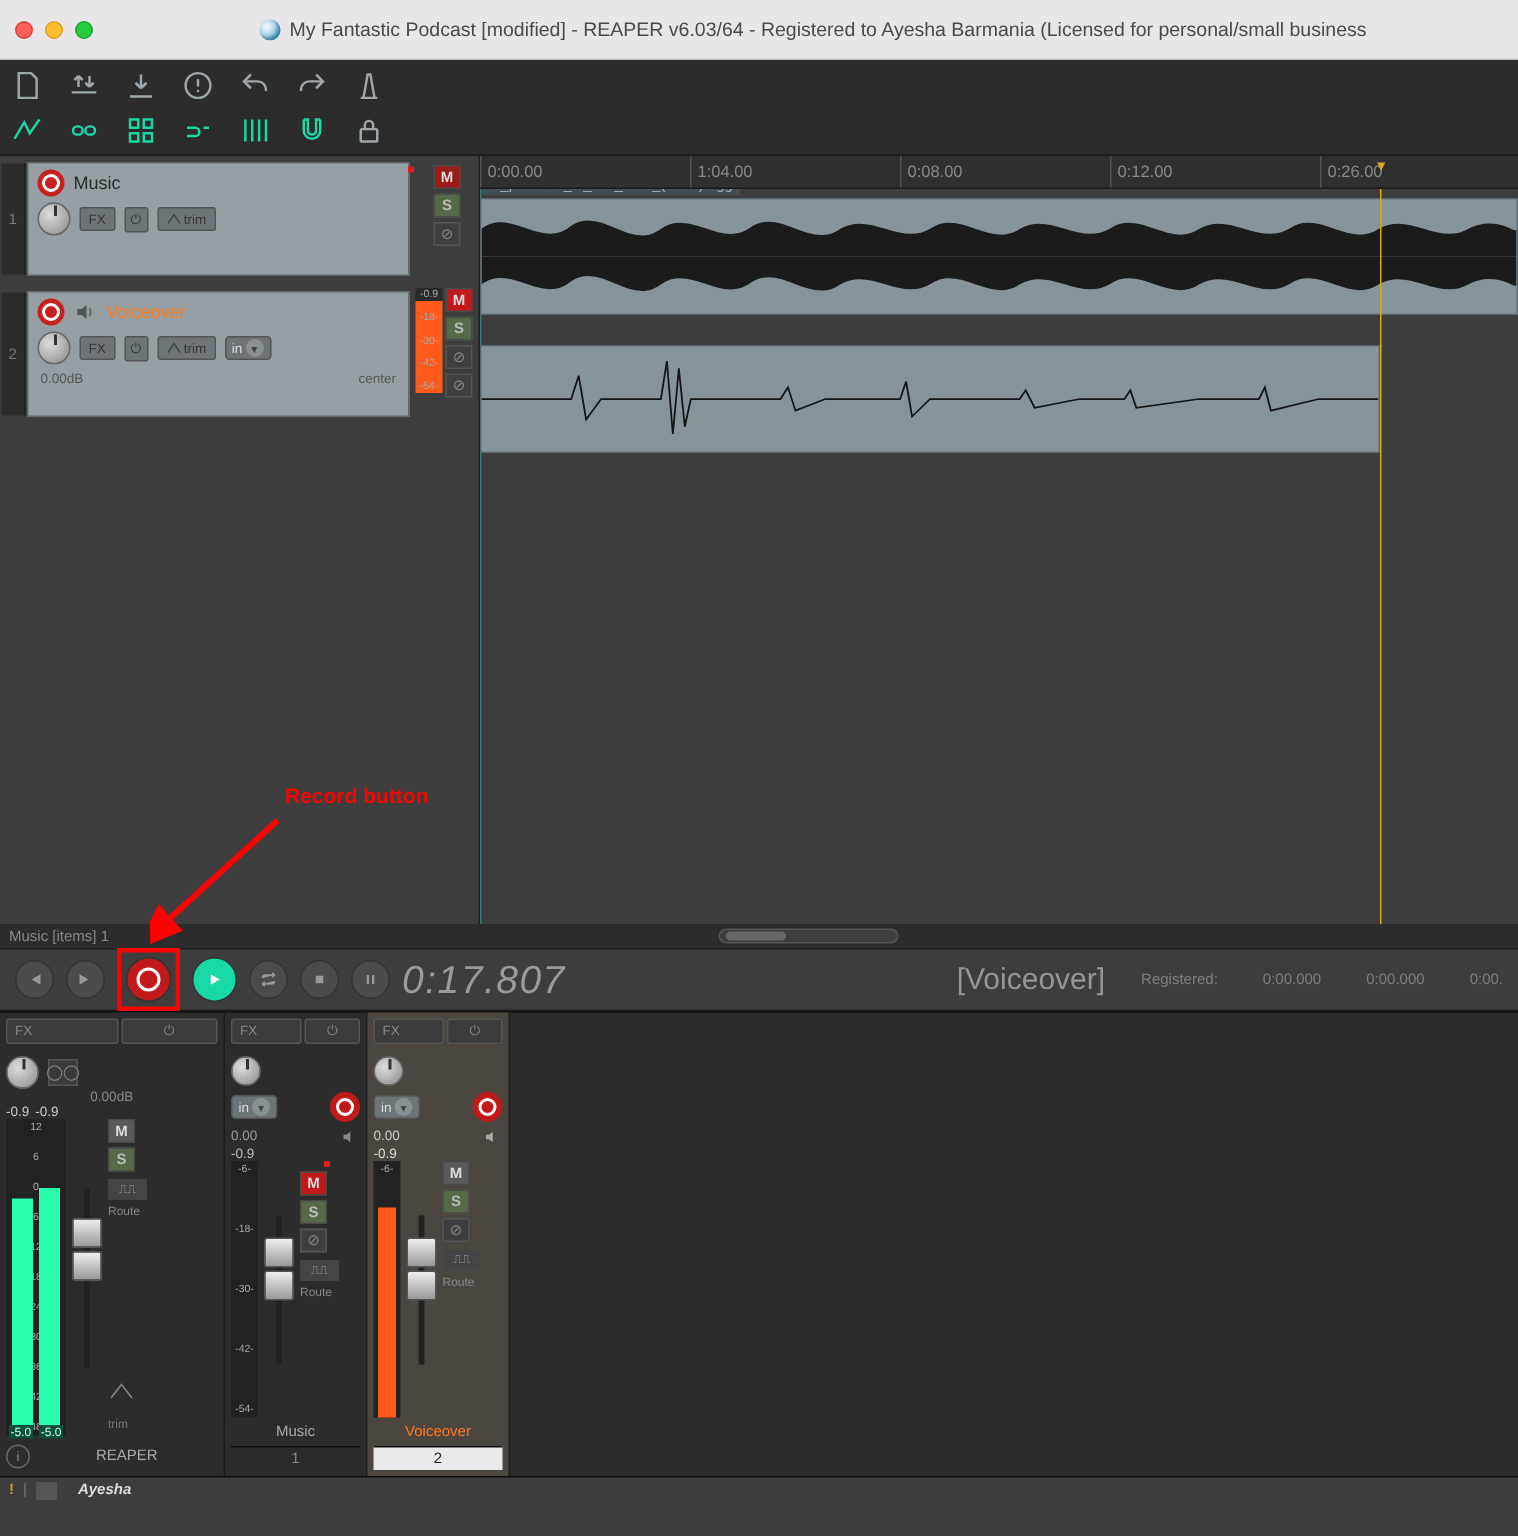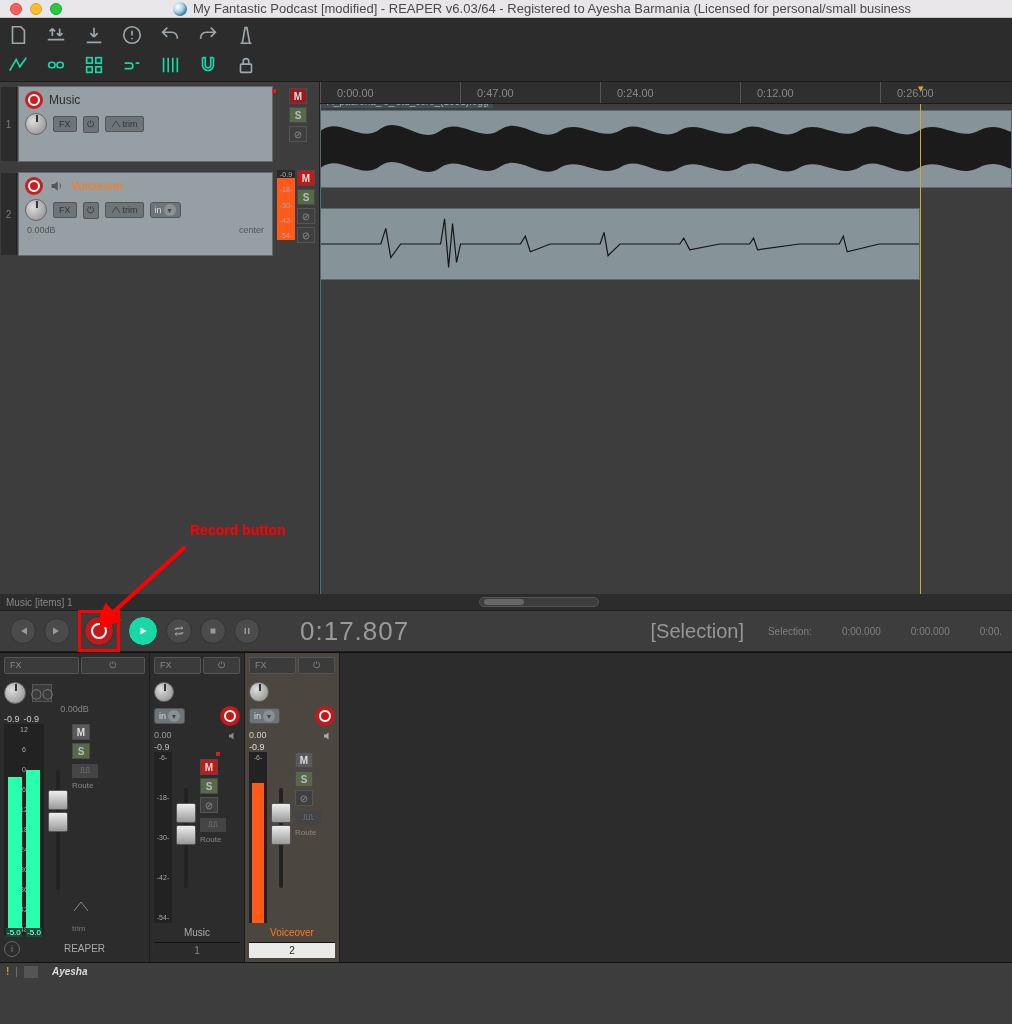--- a/index.html
+++ b/index.html
@@ -16,42 +16,42 @@
     --green-dark:#15b98e;
     --meter-green:#2affb0;
     --meter-orange:#ff5a1a;
     --yellow:#d8a81e;
     --waveform-bg:#86949a;
     --ruler-bg:#2f2f2f;
   }
   *{box-sizing:border-box;font-family:-apple-system,Helvetica,Arial,sans-serif;}
   body{margin:0;background:var(--bg);color:var(--text);width:1012px;overflow:hidden;position:relative;}
   
-  .titlebar{height:18px;background:#e8e6e8;display:flex;align-items:center;border-bottom:1px solid #c5c5c5;}
+  .titlebar{height:40px;background:#e8e6e8;display:flex;align-items:center;border-bottom:1px solid #c5c5c5;}
   .traffic{display:flex;gap:8px;padding:0 10px;}
   .traffic span{width:12px;height:12px;border-radius:50%;}
   .tl-close{background:#ff5f57;border:1px solid #e14038;}
   .tl-min{background:#ffbe2e;border:1px solid #dfa022;}
   .tl-max{background:#29c940;border:1px solid #18a82c;}
   .title{flex:1;text-align:center;font-size:13px;color:#4a4a4a;white-space:nowrap;overflow:hidden;display:flex;align-items:center;justify-content:center;gap:6px;}
   .title .app-icon{width:14px;height:14px;border-radius:50%;background:radial-gradient(circle at 35% 35%,#fff,#b0d4e6 40%,#3a7fa5 70%);}
   
   .toolbar{height:64px;background:var(--bg-dark);display:flex;flex-direction:column;justify-content:center;gap:6px;padding:4px 6px;border-bottom:1px solid #1c1c1c;}
   .toolbar-row{display:flex;gap:14px;align-items:center;}
   .tb-icon{width:24px;height:24px;display:flex;align-items:center;justify-content:center;color:#9da7ac;}
   .tb-icon svg{width:22px;height:22px;stroke:currentColor;fill:none;stroke-width:1.8;}
   .tb-row2 .tb-icon{color:var(--green);}
   .tb-icon.lock{color:#9da7ac;}
   
   .workspace{display:flex;height:512px;background:var(--bg);}
   .track-panel-col{width:320px;background:var(--bg);border-right:1px solid #1f1f1f;}
   .arrange-col{flex:1;position:relative;background:var(--bg);}
   
   .ruler{height:22px;background:var(--ruler-bg);border-bottom:1px solid #1b1b1b;position:relative;color:#888;font-size:11px;display:flex;align-items:center;}
-  .ruler .tick{position:absolute;top:0;height:100%;border-left:1px solid #555;padding-left:16px;line-height:22px;text-align:right;}
+  .ruler .tick{position:absolute;top:0;height:100%;border-left:1px solid #555;padding-left:4px;line-height:22px;text-align:right;}
   .arrange-body{position:relative;height:490px;overflow:hidden;background:var(--bg);}
   .arrange-body::before{content:'';position:absolute;left:0;top:0;width:1px;height:100%;background:#3a7a7a;}
   .play-cursor{position:absolute;left:600px;top:0;width:1px;height:100%;background:#d8a81e;z-index:4;}
   
   .track-hdr{position:relative;background:#969fa3;margin:4px 4px 4px 18px;border:1px solid #616a6e;padding:4px 6px;display:flex;flex-direction:column;gap:4px;}
   .track-num{position:absolute;left:-18px;top:0;width:16px;height:100%;background:var(--bg-dark);color:#7b7b7b;font-size:10px;display:flex;align-items:center;justify-content:center;border-right:1px solid #1f1f1f;}
   .track-row1{display:flex;align-items:center;gap:6px;}
   .rec-arm{width:18px;height:18px;border-radius:50%;background:#c72020;display:flex;align-items:center;justify-content:center;}
   .rec-arm::after{content:'';width:8px;height:8px;border:2px solid #fff;border-radius:50%;}
   .speaker-icon{width:16px;height:16px;color:#666;}
@@ -84,21 +84,21 @@
   .hscroll{width:120px;height:10px;background:var(--bg);border:1px solid #555;border-radius:5px;position:relative;margin:0 auto;}
   .hscroll .thumb{position:absolute;left:4px;top:1px;width:40px;height:6px;background:#666;border-radius:3px;}
   
   .transport{height:42px;background:var(--bg);display:flex;align-items:center;gap:8px;padding:0 10px;border-top:1px solid #1e1e1e;border-bottom:1px solid #1e1e1e;}
   .t-btn{width:26px;height:26px;border-radius:50%;background:#4b4b4b;border:1px solid #333;display:flex;align-items:center;justify-content:center;color:#999;}
   .t-btn svg{width:12px;height:12px;fill:currentColor;}
   .t-btn.play{background:var(--green);color:#fff;width:30px;height:30px;}
   .t-btn.rec{background:#c21a1a;width:30px;height:30px;}
   .t-btn.rec::after{content:'';width:12px;height:12px;border:2.5px solid #fff;border-radius:50%;}
   .rec-highlight{border:3px solid #ff0000;padding:3px;display:flex;}
-  .t-time{font-size:26px;color:#9a9a9a;font-weight:300;margin-left:32px;letter-spacing:1px;}
+  .t-time{font-size:26px;color:#9a9a9a;font-weight:300;margin-left:0;letter-spacing:1px;font-style:italic;}
   .t-rec-label{font-size:20px;color:#969696;margin-left:auto;}
   .t-sel{font-size:10px;color:#808080;display:flex;gap:30px;margin-left:16px;}
   
   .anno{position:absolute;left:190px;top:522px;z-index:50;color:#ff0000;font-weight:bold;font-size:14px;pointer-events:none;}
   .anno svg{position:absolute;left:-90px;top:20px;}
   
   .mixer{height:310px;background:var(--bg-dark);display:flex;border-top:1px solid #111;}
   .mixer-strip{width:95px;border-right:1px solid #1c1c1c;display:flex;flex-direction:column;padding:4px;position:relative;}
   .mixer-strip.master{width:150px;}
   .mixer-strip.armed{background:#4c4640;}
@@ -302,22 +302,22 @@
           <span class="phase-btn">⊘</span>
           <span class="phase-btn">⊘</span>
         </div>
       </div>
     </div>
   </div>
 
   <div class="arrange-col">
     <div class="ruler">
       <span class="tick" style="left:0">0:00.00</span>
-      <span class="tick" style="left:140px">0:47.00</span>
-      <span class="tick" style="left:280px">0:24.00</span>
+      <span class="tick" style="left:140px">1:04.00</span>
+      <span class="tick" style="left:280px">0:08.00</span>
       <span class="tick" style="left:420px">0:12.00</span>
       <span class="tick" style="left:560px">0:26.00</span>
       <span style="position:absolute;left:598px;top:0;color:#d8a81e;">▾</span>
     </div>
     <div class="arrange-body">
       <div class="play-cursor"></div>
 
       <div class="audio-item" style="left:0;top:6px;height:78px;width:692px;">
         <span class="item-label">'A_padrona_'e_'stu_core_(1931).ogg</span>
         <svg class="waveform" viewBox="0 0 692 78" preserveAspectRatio="none">
@@ -388,23 +388,23 @@
         <rect x="7" y="7" width="10" height="10"></rect>
       </svg>
     </span>
   <span class="t-btn">
       <svg viewBox="0 0 24 24">
         <rect x="7" y="6" width="3" height="12"></rect>
         <rect x="14" y="6" width="3" height="12"></rect>
       </svg>
     </span>
   <span class="t-time">0:17.807</span>
-  <span class="t-rec-label">[Selection]</span>
+  <span class="t-rec-label">[Voiceover]</span>
   <div class="t-sel">
-    <span>Selection:</span>
+    <span>Registered:</span>
     <span>0:00.000</span>
     <span>0:00.000</span>
     <span>0:00.</span>
   </div>
 </div>
 
 <div class="mixer">
 
   <div class="mixer-strip master">
     <div class="strip-fx-row">

